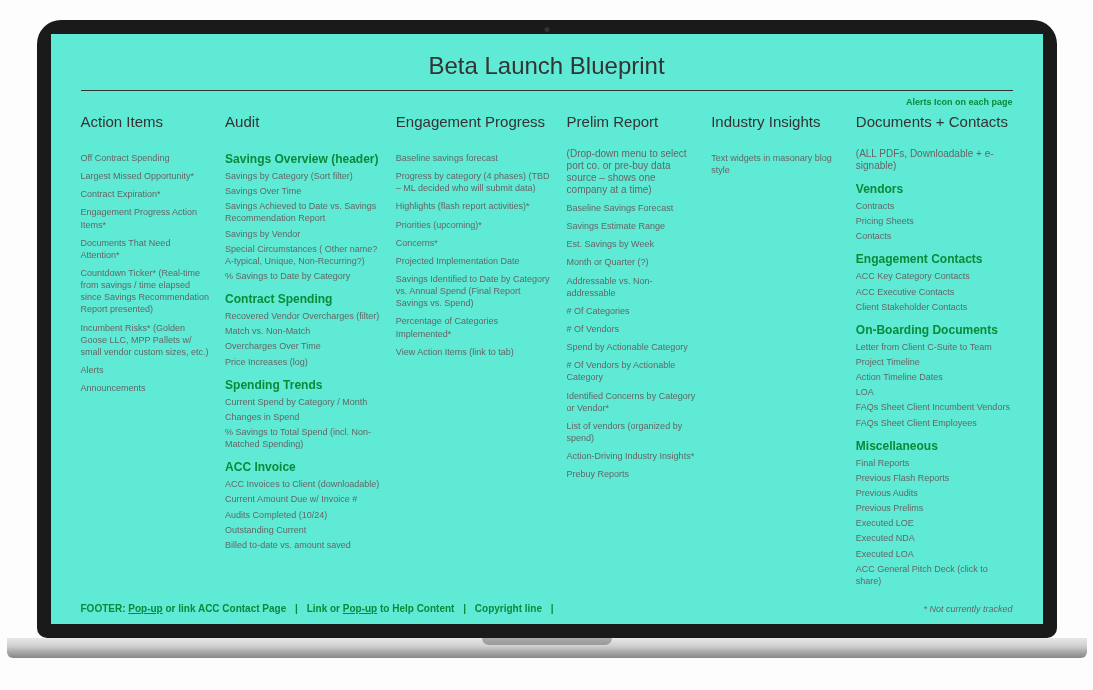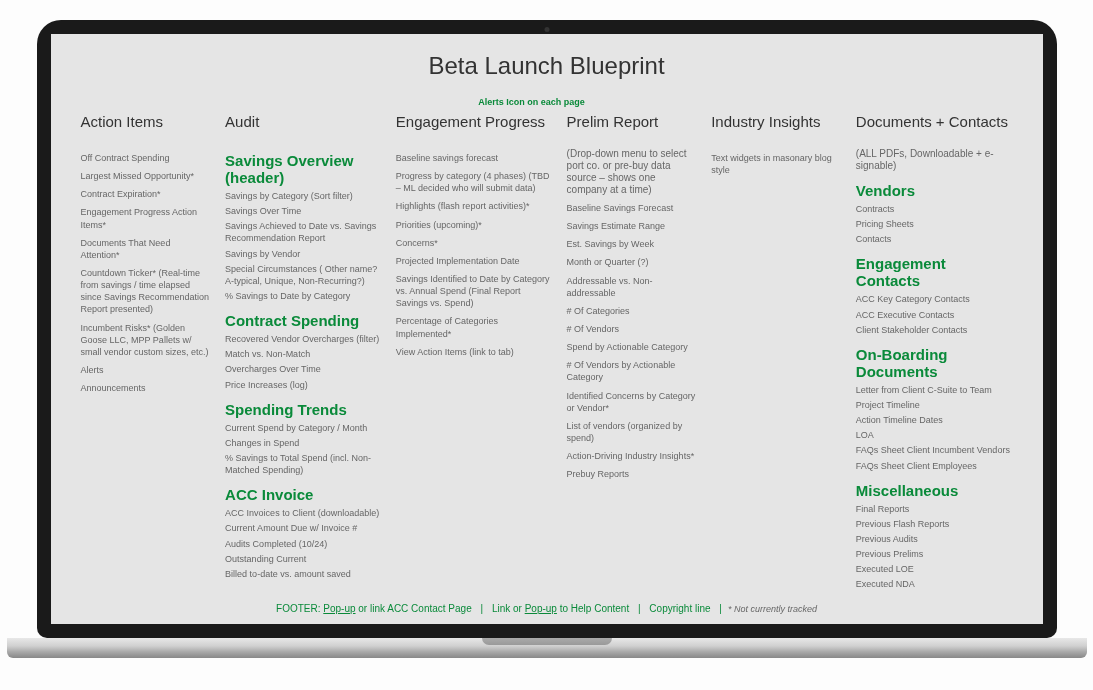--- a/index.html
+++ b/index.html
@@ -25,26 +25,25 @@
       position: absolute;
       top: 7px;
       left: 50%;
       transform: translateX(-50%);
       width: 5px;
       height: 5px;
       background: #333;
       border-radius: 50%;
     }
     .screen {
-      background: #e5e5e5;
+      background: #5eead4;
       height: 590px;
       overflow: hidden;
       display: flex;
       flex-direction: column;
-      align-items: center;
     }
     .page-title {
       text-align: center;
       font-size: 24px;
       font-weight: 300;
       color: #333;
       padding: 18px 0 10px 0;
     }
     .divider {
       border: none;
@@ -77,42 +76,42 @@
       margin-bottom: 22px;
     }
     .sub-note {
       font-size: 10px;
       color: #666;
       margin-top: -4px;
       margin-bottom: 6px;
       line-height: 1.2;
     }
     .section-heading {
-      font-size: 15px;
+      font-size: 12px;
       color: #0a8a3a;
       font-weight: 600;
       margin: 10px 0 4px 0;
     }
     .item {
       font-size: 9px;
       color: #666;
       line-height: 1.35;
       margin-bottom: 6px;
     }
     .item-tight { margin-bottom: 3px; }
     .footer-area {
       padding: 14px 30px 10px 30px;
       display: flex;
       justify-content: space-between;
       align-items: center;
     }
     .footer-left {
       font-size: 10px;
       color: #0a8a3a;
-      font-weight: 400;
+      font-weight: 700;
     }
     .footer-left .u { text-decoration: underline; }
     .footer-left .sep { padding: 0 6px; }
     .footer-right {
       font-size: 9px;
       color: #666;
       font-style: italic;
     }
     .laptop-base {
       height: 20px;

